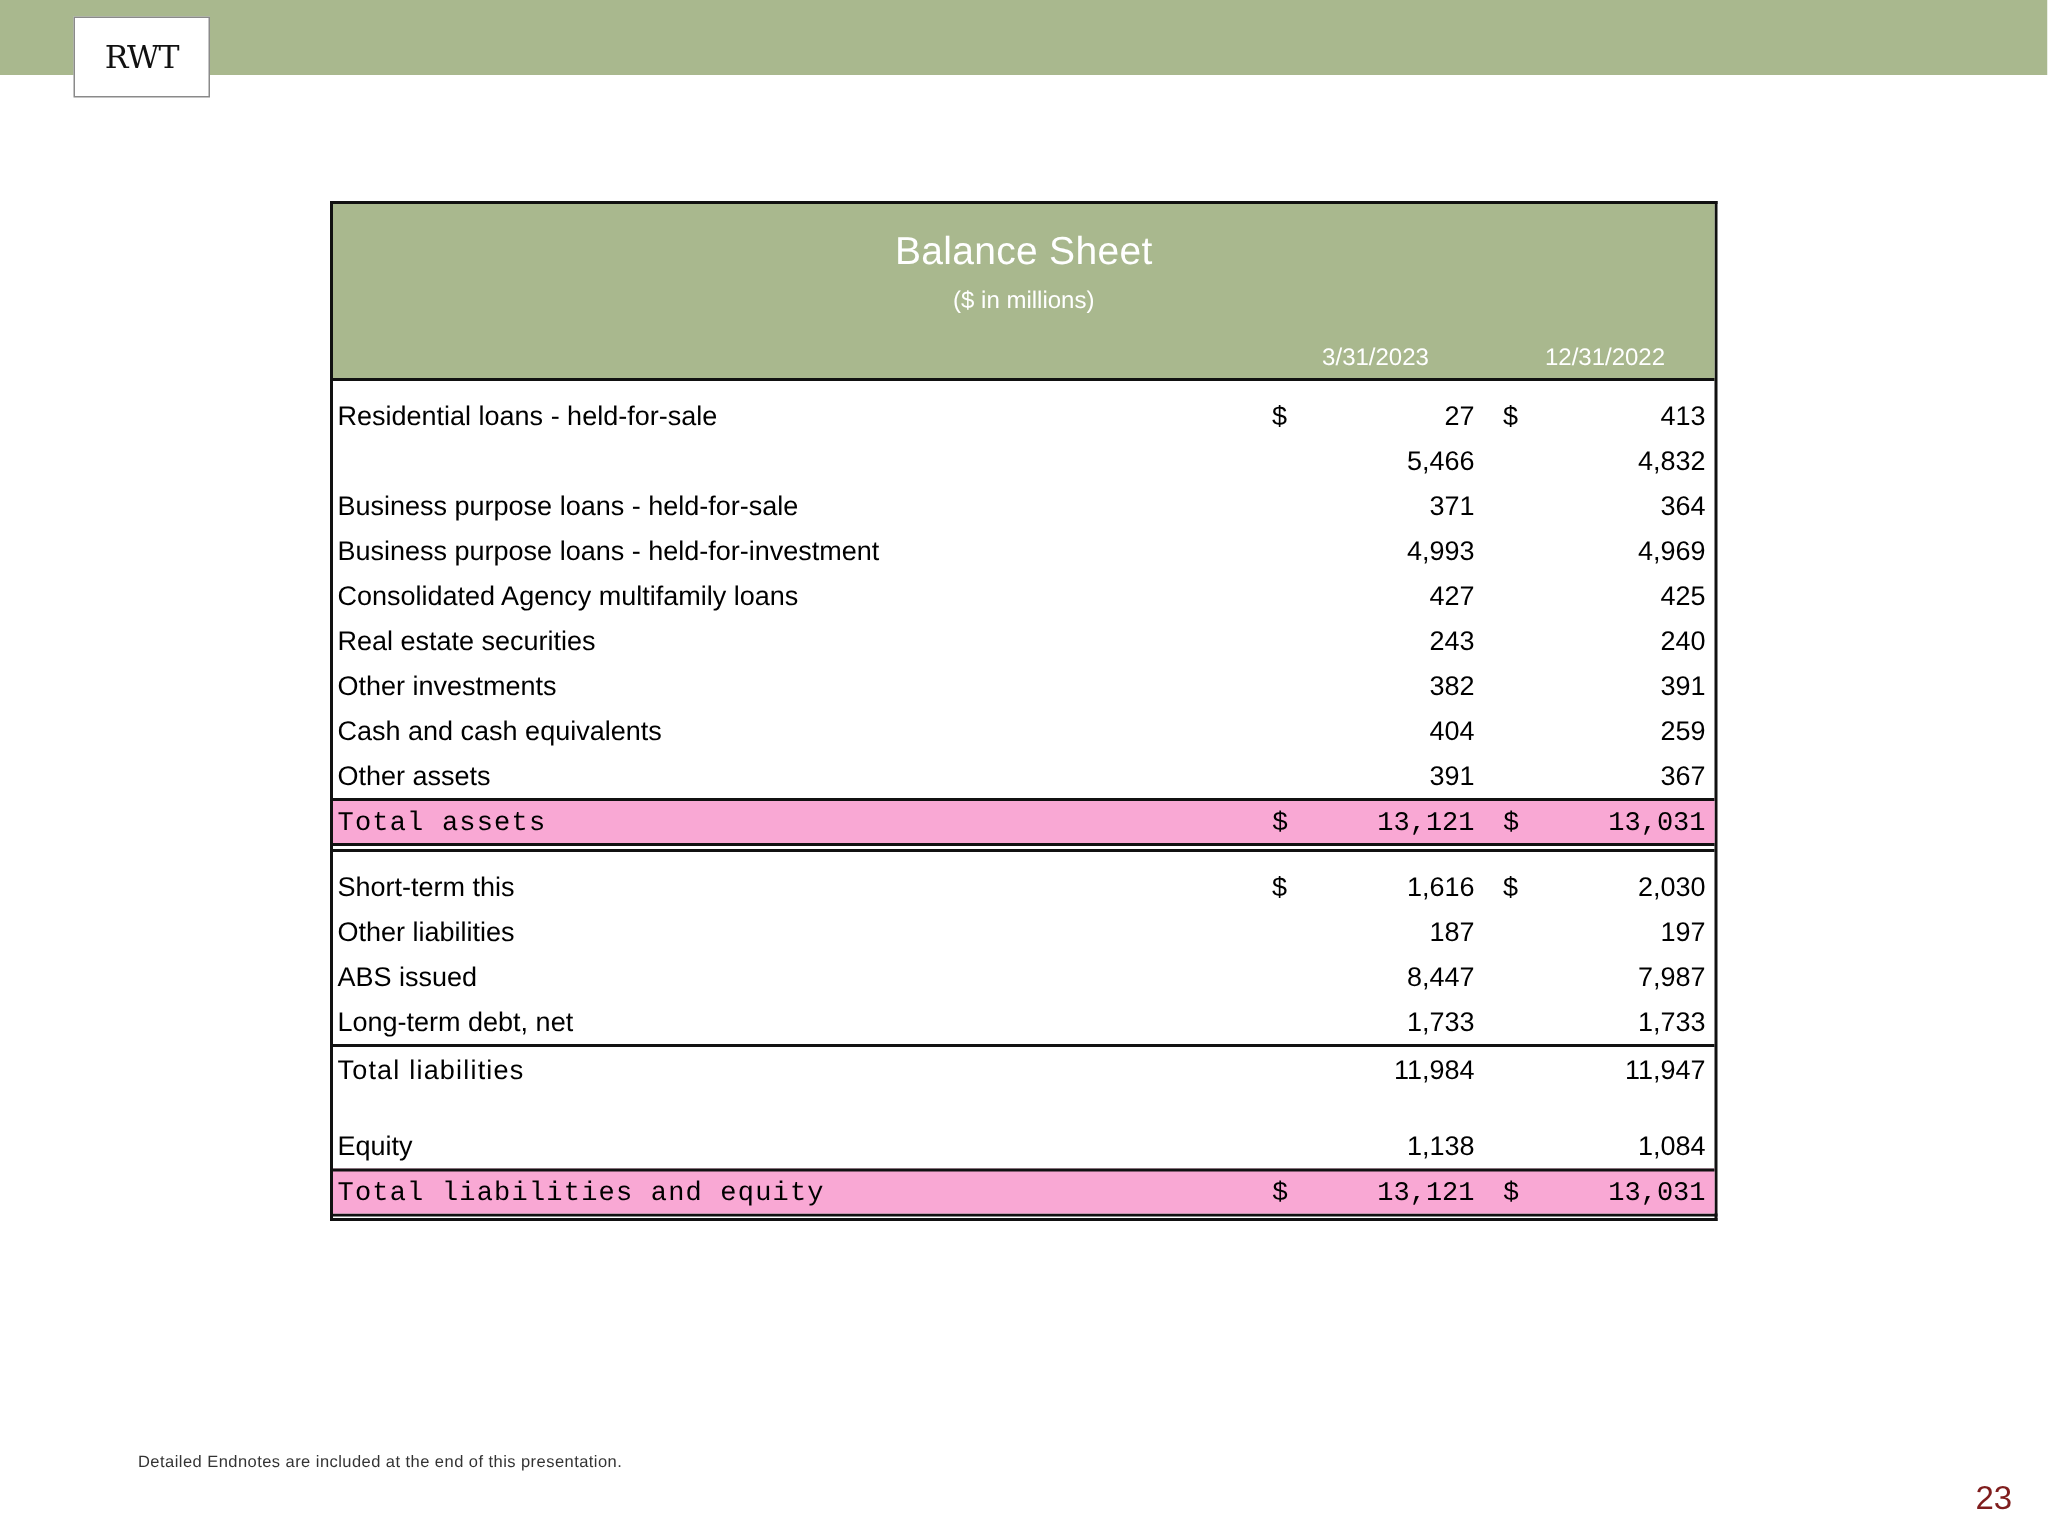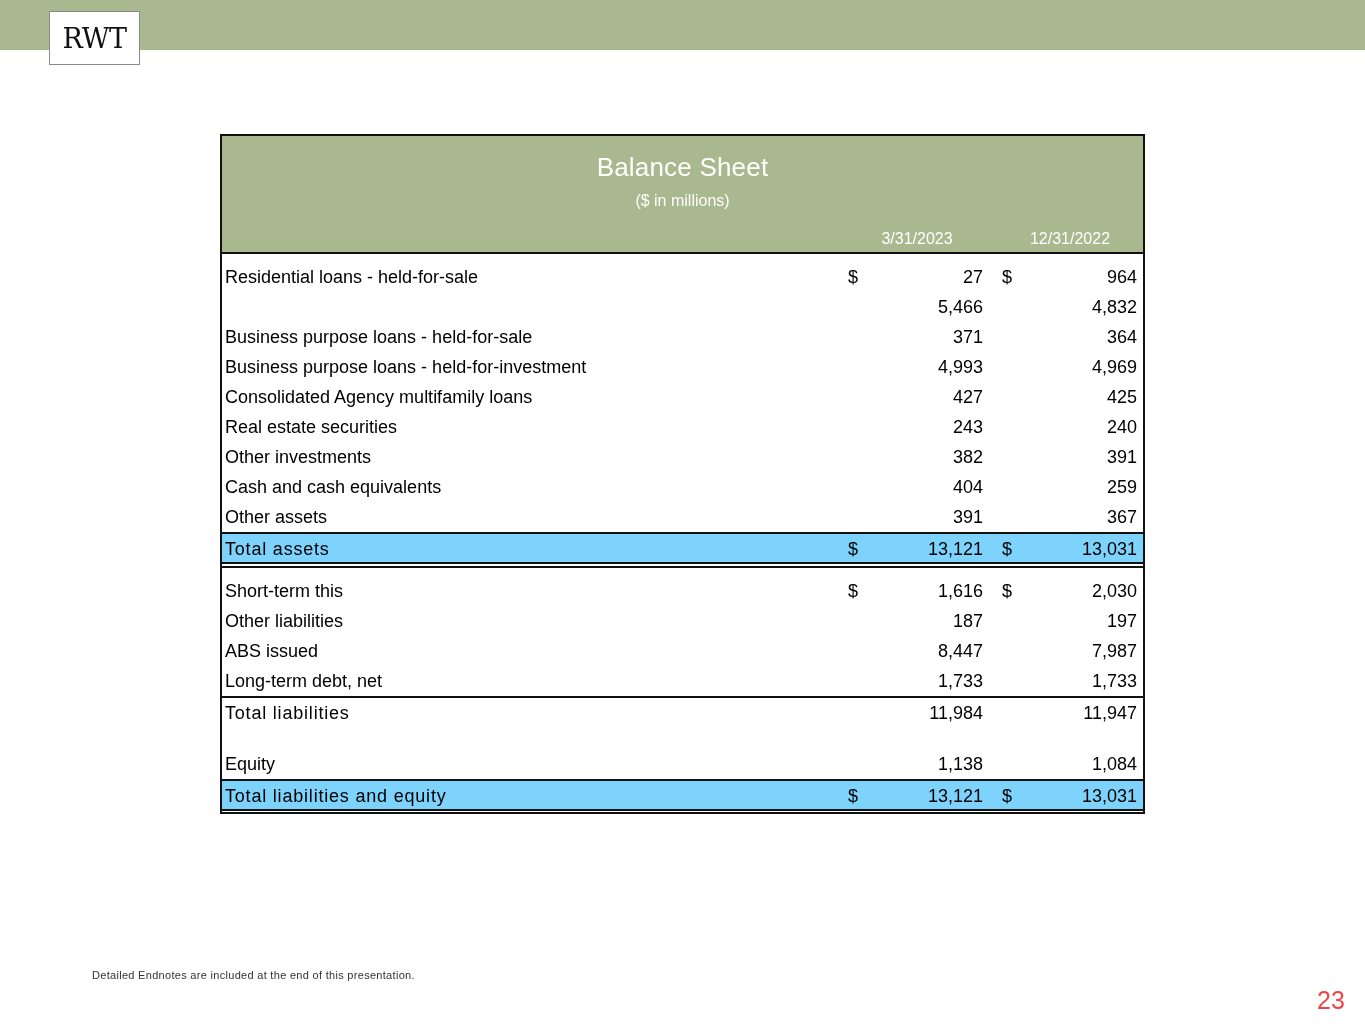--- a/index.html
+++ b/index.html
@@ -8,21 +8,21 @@
     background: #ffffff; font-family: "Liberation Sans", sans-serif; color: #000;
   }
   .top-band {
     position: absolute; left: 0; top: 0; width: 1365px; height: 50px;
     background: #a9b88e;
   }
   .logo {
     position: absolute; left: 49px; top: 11px; width: 91px; height: 54px;
     background: #fff; border: 1px solid #8a8a8a; box-sizing: border-box;
     display: flex; align-items: center; justify-content: center;
-    font-family: "DejaVu Serif", "Liberation Serif", serif; font-size: 27px;
+    font-family: "DejaVu Serif", "Liberation Serif", serif; font-size: 21px;
     color: #111; letter-spacing: -0.5px;
   }
   .sheet {
     position: absolute; left: 220px; top: 134px; width: 925px;
     border: 2px solid #111; box-sizing: border-box; border-bottom: none;
   }
   .sheet-header {
     background: #a9b88e; height: 116px; position: relative;
     border-bottom: 2px solid #111; color: #fff;
   }
@@ -43,37 +43,37 @@
   .rows { padding-top: 8px; }
   .row {
     position: relative; height: 30px; line-height: 30px; font-size: 18px;
     box-sizing: border-box;
   }
   .row .label { position: absolute; left: 3px; white-space: nowrap; }
   .row .cur1 { position: absolute; left: 626px; }
   .row .val1 { position: absolute; right: 160px; text-align: right; }
   .row .cur2 { position: absolute; left: 780px; }
   .row .val2 { position: absolute; right: 6px; text-align: right; }
-  .row.total { background: #7dd3fc; }
+  .row.total { background: #f9a8d4; font-family: Liberation Mono, monospace; }
   .row.total .label { letter-spacing: 0.8px; font-size: 18px; }
   .row.top-rule { border-top: 2px solid #111; }
   .double-rule { height: 6px; border-top: 2px solid #111; border-bottom: 2px solid #111; box-sizing: border-box; }
   .spacer-small { height: 8px; }
   .spacer-big { height: 23px; }
   .bottom-double {
     height: 5px; border-top: 2px solid #111; border-bottom: 2px solid #111;
     box-sizing: border-box; margin-left: -2px; margin-right: -2px;
   }
   .footnote {
     position: absolute; left: 92px; top: 941px; font-size: 11px; color: #333;
     letter-spacing: 0.3px;
     margin-top: 28px;
   }
   .page-num {
-    position: absolute; left: 1317px; top: 986px; font-size: 25px; color: #ef4444;
+    position: absolute; left: 1317px; top: 986px; font-size: 22px; color: #7f1d1d;
   }
 </style>
 </head>
 <body>
 
 <div class="top-band"></div>
 <div class="logo">RWT</div>
 
 <div class="sheet">
   <div class="sheet-header">
@@ -82,21 +82,21 @@
     <div class="col-head c1">3/31/2023</div>
     <div class="col-head c2">12/31/2022</div>
   </div>
 
   <div class="rows">
     <div class="row">
       <span class="label">Residential loans - held-for-sale</span>
       <span class="cur1">$</span>
       <span class="val1">27</span>
       <span class="cur2">$</span>
-      <span class="val2">964</span>
+      <span class="val2">413</span>
     </div>
     <div class="row">
       <span class="val1">5,466</span>
       <span class="val2">4,832</span>
     </div>
     <div class="row">
       <span class="label">Business purpose loans - held-for-sale</span>
       <span class="val1">371</span>
       <span class="val2">364</span>
     </div>

